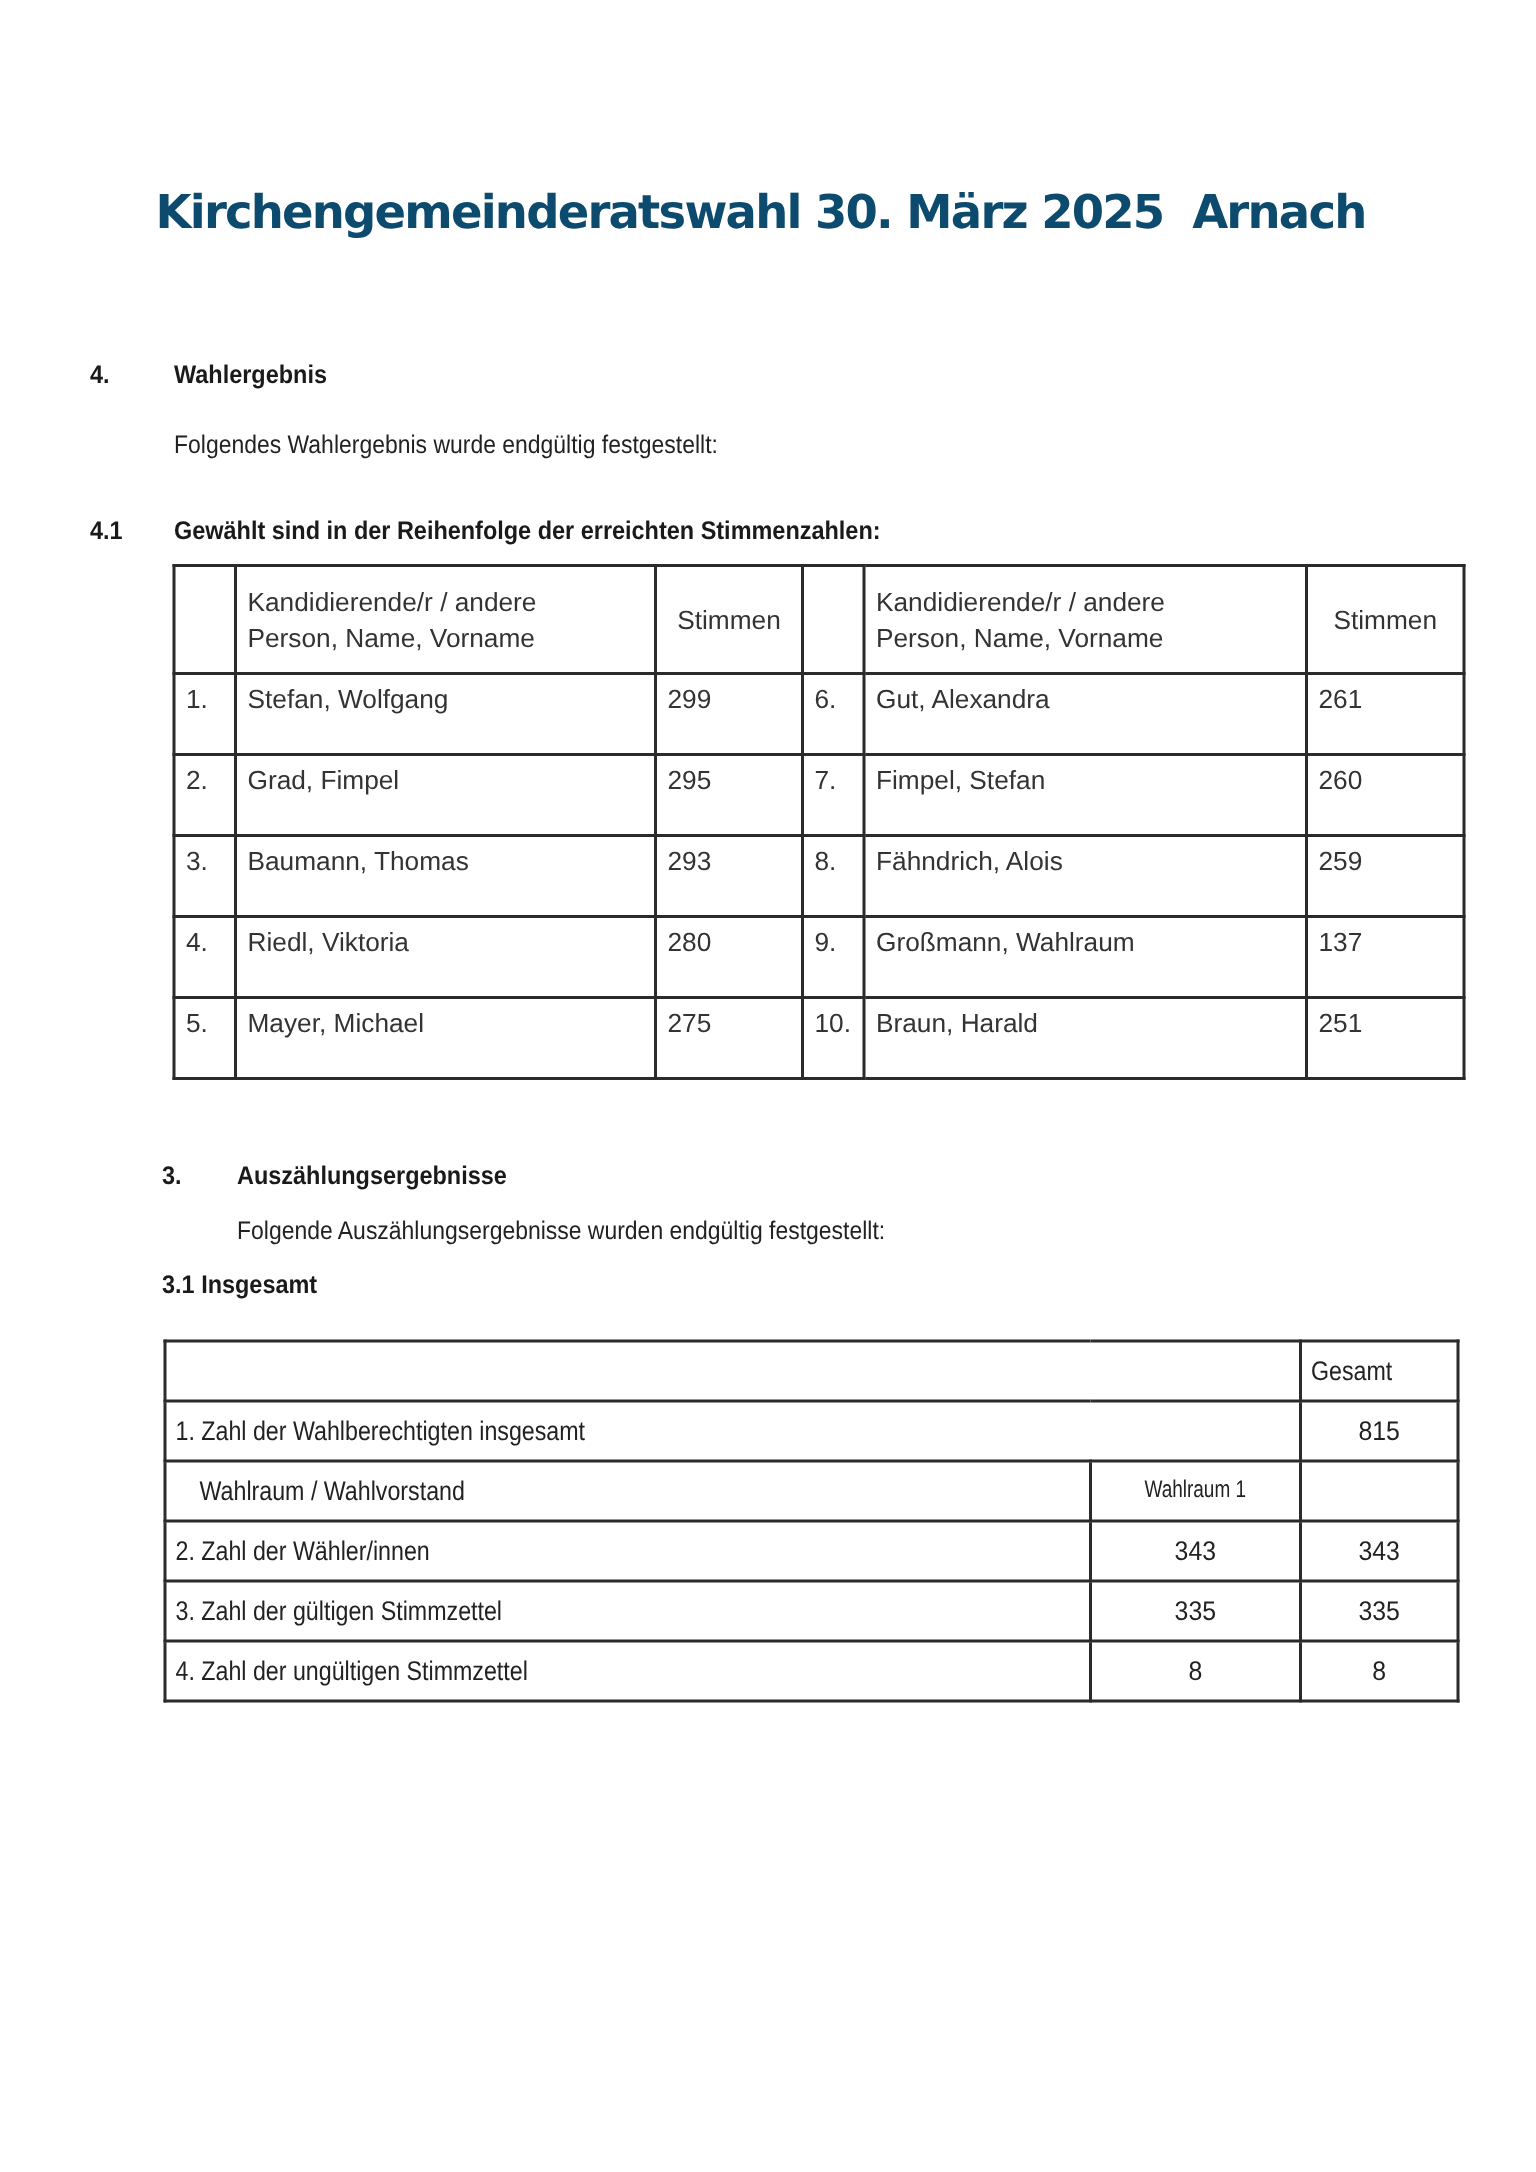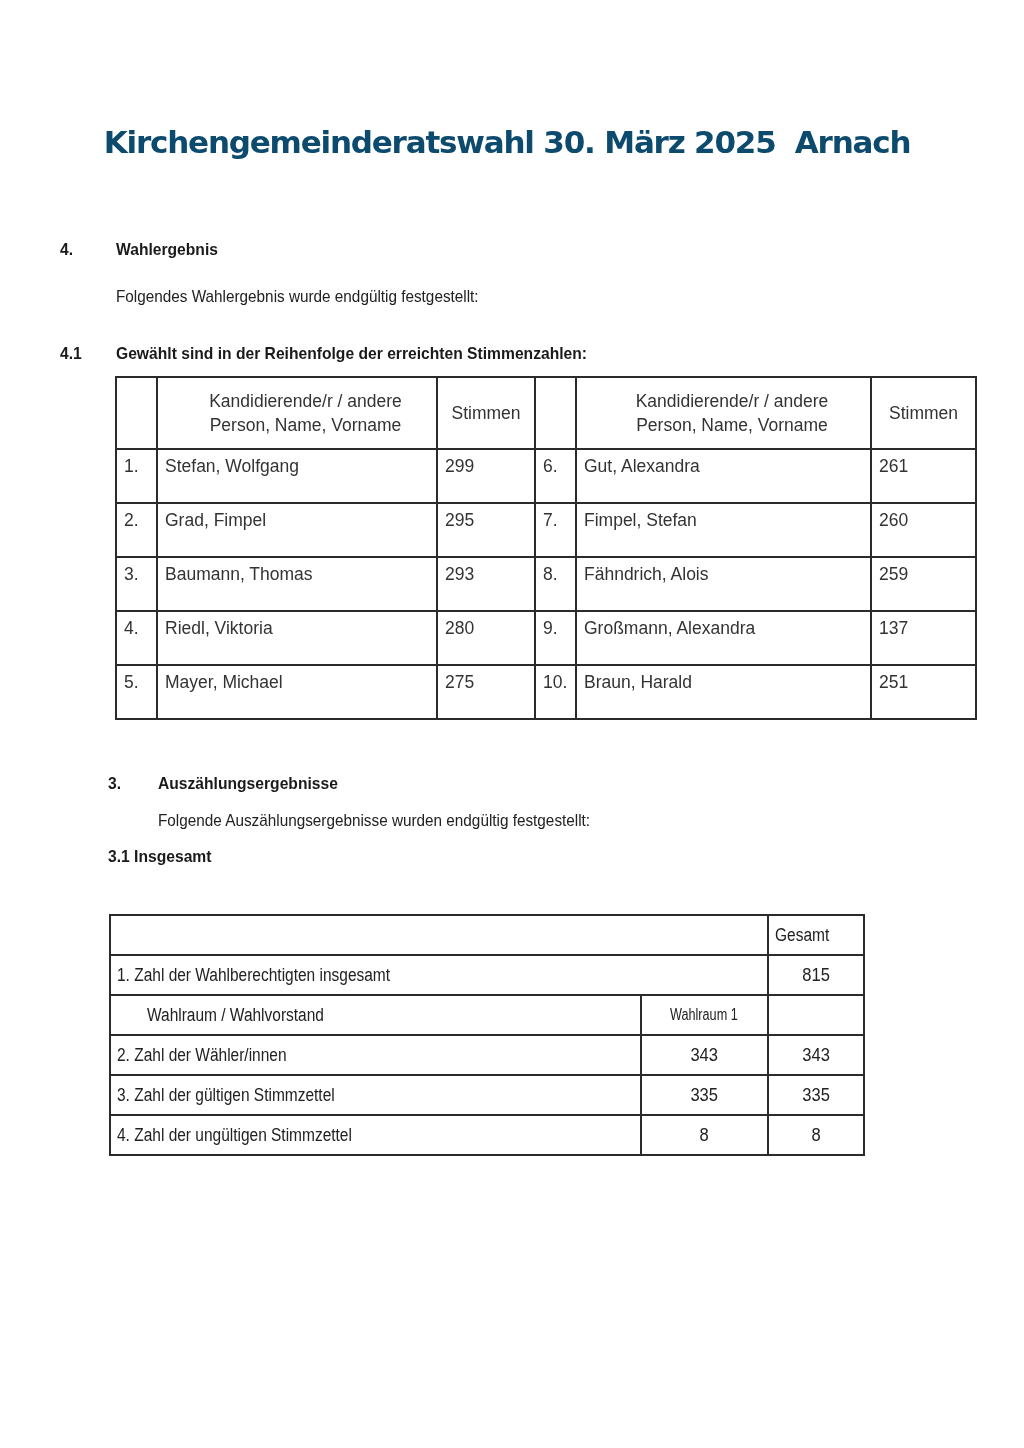--- a/index.html
+++ b/index.html
@@ -4,24 +4,24 @@
   <style>
     html, body { margin: 0; padding: 0; background: #ffffff; }
     body { width: 1024px; height: 1448px; position: relative; overflow: hidden; color: #1a1a1a; font-family: "Liberation Sans", sans-serif; }
     .title { position: absolute; left: 0; width: 1014px; top: 124px; text-align: center; font-family: "DejaVu Sans", sans-serif; font-weight: bold; font-size: 31px; letter-spacing: -1.2px; color: #0c4a6e; white-space: pre; }
     .sec-num { position: absolute; font-weight: bold; font-size: 17px; transform: scaleX(0.92); transform-origin: left; }
     .sec-head { position: absolute; font-weight: bold; font-size: 17px; transform: scaleX(0.92); transform-origin: left; white-space: nowrap; }
     .para { position: absolute; font-size: 17px; color: #222; transform: scaleX(0.9); transform-origin: left; white-space: nowrap; }
     table { border-collapse: collapse; position: absolute; }
     td, th { border: 2px solid #2b2b2b; font-weight: normal; padding: 0; }
     .t1 { left: 115px; top: 376px; width: 862px; font-size: 17.5px; }
-    .t1 th { height: 70px; text-align: center; vertical-align: middle; line-height: 24px; padding-left: 17px; color: #333; }
+    .t1 th { height: 70px; text-align: left; vertical-align: middle; line-height: 24px; padding-left: 7px; color: #333; }
     .t1 th.c-st { text-align: center; padding-left: 0; }
     .t1 td { height: 46px; vertical-align: top; padding-top: 6px; padding-left: 7px; color: #333; }
-    .t2 { left: 109px; top: 893px; width: 756px; font-size: 18px; margin-top: 21px; }
+    .t2 { left: 109px; top: 893px; width: 864px; font-size: 18px; }
     .t2 td { height: 38px; vertical-align: middle; padding-left: 6px; color: #222; }
     .t2 .n { text-align: center; padding-left: 0; transform: scaleX(0.92); }
     .cond { display: inline-block; transform: scaleX(0.86); transform-origin: left; white-space: nowrap; }
     .condc { display: inline-block; transform: scaleX(0.86); transform-origin: center; white-space: nowrap; }
     .small { font-size: 16px; }
   </style>
 </head>
 <body>
 
 <div class="title">Kirchengemeinderatswahl 30. März 2025  Arnach</div>
@@ -72,21 +72,21 @@
     <td>293</td>
     <td>8.</td>
     <td>Fähndrich, Alois</td>
     <td>259</td>
   </tr>
   <tr>
     <td>4.</td>
     <td>Riedl, Viktoria</td>
     <td>280</td>
     <td>9.</td>
-    <td>Großmann, Alexandra</td>
+    <td>Großmann, Wahlraum</td>
     <td>137</td>
   </tr>
   <tr>
     <td>5.</td>
     <td>Mayer, Michael</td>
     <td>275</td>
     <td>10.</td>
     <td>Braun, Harald</td>
     <td>251</td>
   </tr>
@@ -107,21 +107,21 @@
   <tbody>
       <tr>
     <td colspan="2"></td>
     <td><span class="cond">Gesamt</span></td>
   </tr>
   <tr>
     <td colspan="2"><span class="cond">1. Zahl der Wahlberechtigten insgesamt</span></td>
     <td class="n">815</td>
   </tr>
   <tr>
-    <td style="padding-left:36px"><span class="cond">Wahlraum / Wahlvorstand</span></td>
+    <td style="padding-left:22px"><span class="cond">Wahlraum / Wahlvorstand</span></td>
     <td class="n small"><span class="condc">Wahlraum 1</span></td>
     <td></td>
   </tr>
   <tr>
     <td><span class="cond">2. Zahl der Wähler/innen</span></td>
     <td class="n">343</td>
     <td class="n">343</td>
   </tr>
   <tr>
     <td><span class="cond">3. Zahl der gültigen Stimmzettel</span></td>

